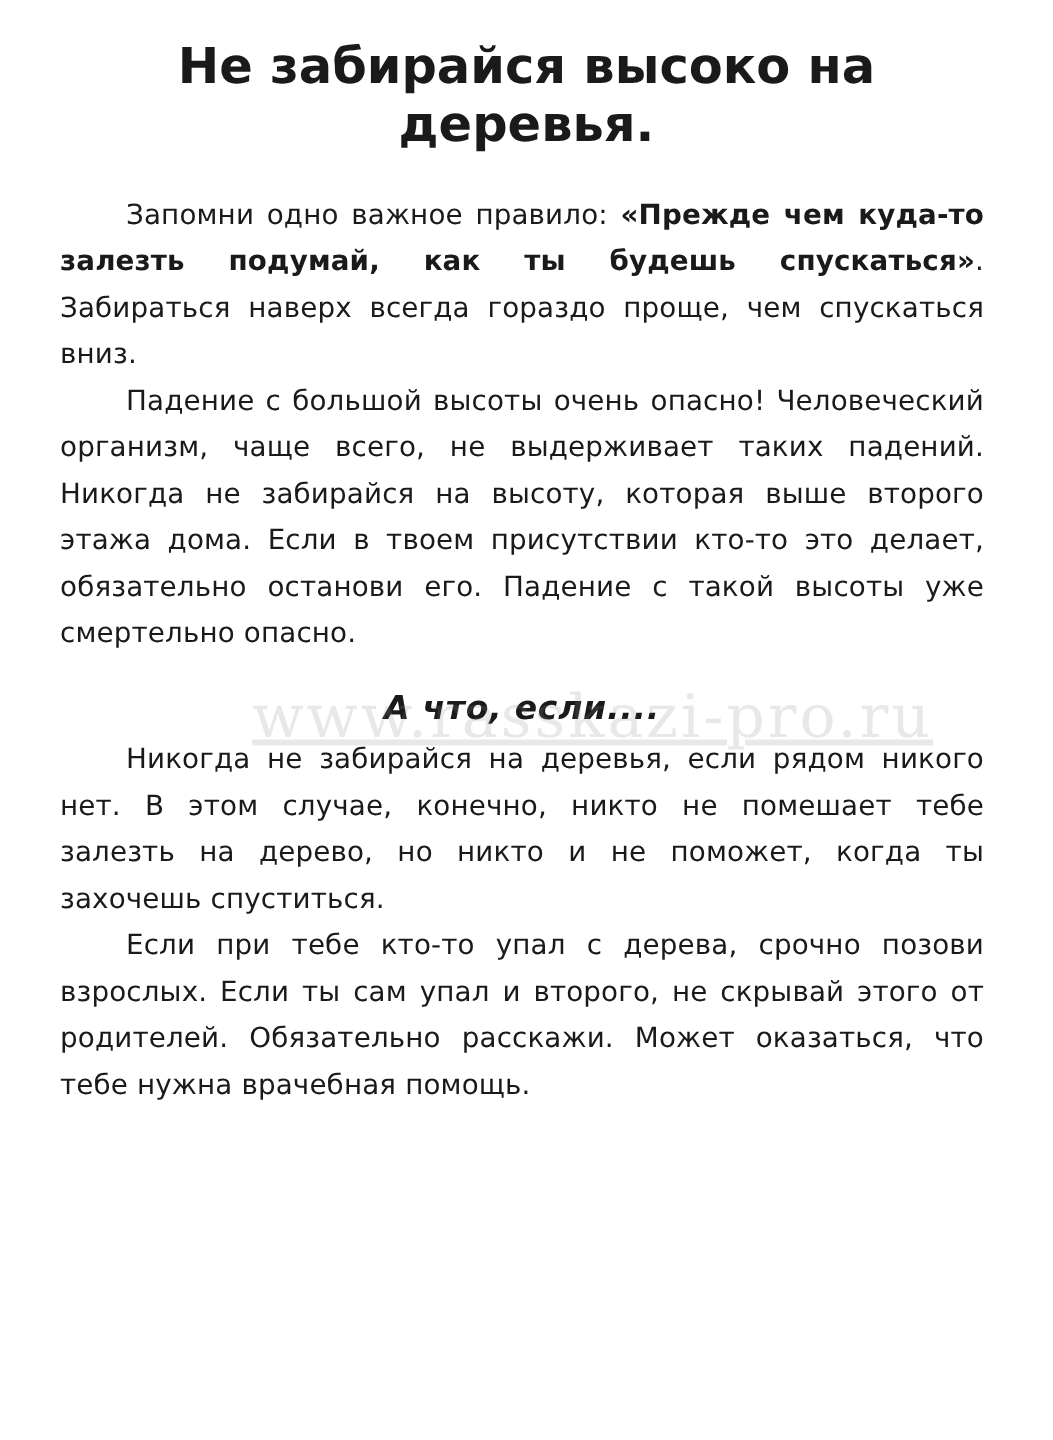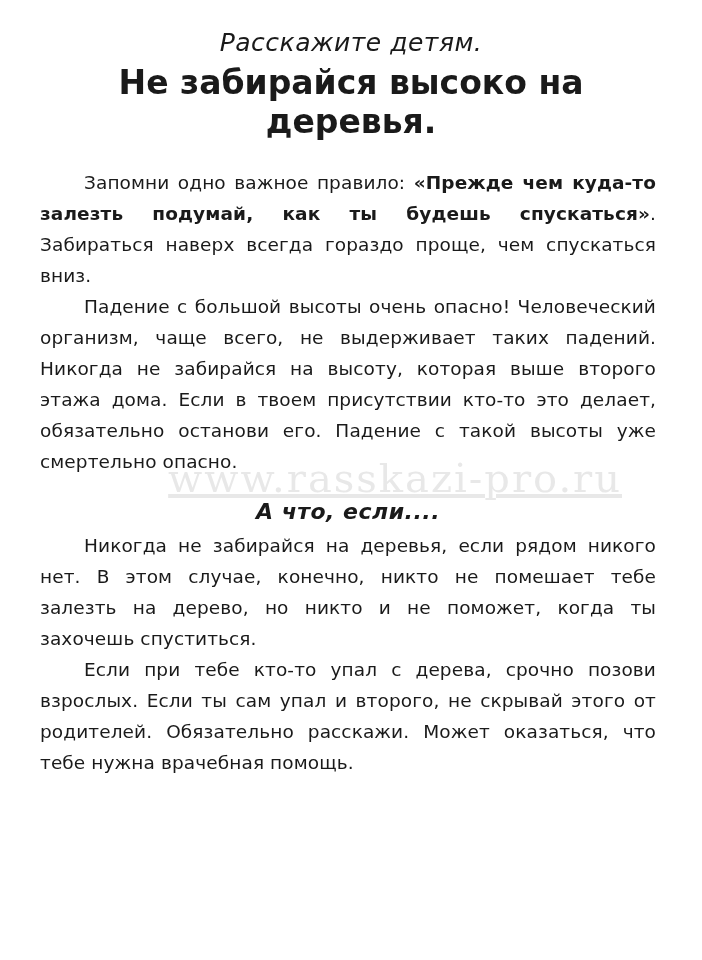--- a/index.html
+++ b/index.html
@@ -83,21 +83,20 @@
     letter-spacing: 0.5px;
   }
 </style>
 </head>
 <body>
 
 <div class="page">
 
   <div class="watermark">www.rasskazi-pro.ru</div>
 
-  <h1 class="title-line1">Расскажите детям.</h1>
   <h2 class="title-line2">Не забирайся высоко на деревья.</h2>
 
   <div class="body-block">
 
     <p class="para">
       <span>Запомни  одно важное правило: </span><span class="bold">«Прежде чем куда-то залезть подумай, как ты будешь спускаться»</span><span>. Забираться наверх  всегда гораздо проще, чем спускаться вниз.</span>
     </p>
 
     <p class="para">
       <span>Падение с большой высоты очень опасно! Человеческий организм, чаще всего,   не   выдерживает таких падений. Никогда не забирайся на высоту, которая выше второго этажа дома. Если в твоем присутствии кто-то это делает, обязательно останови его. Падение с такой высоты уже смертельно опасно.</span>

